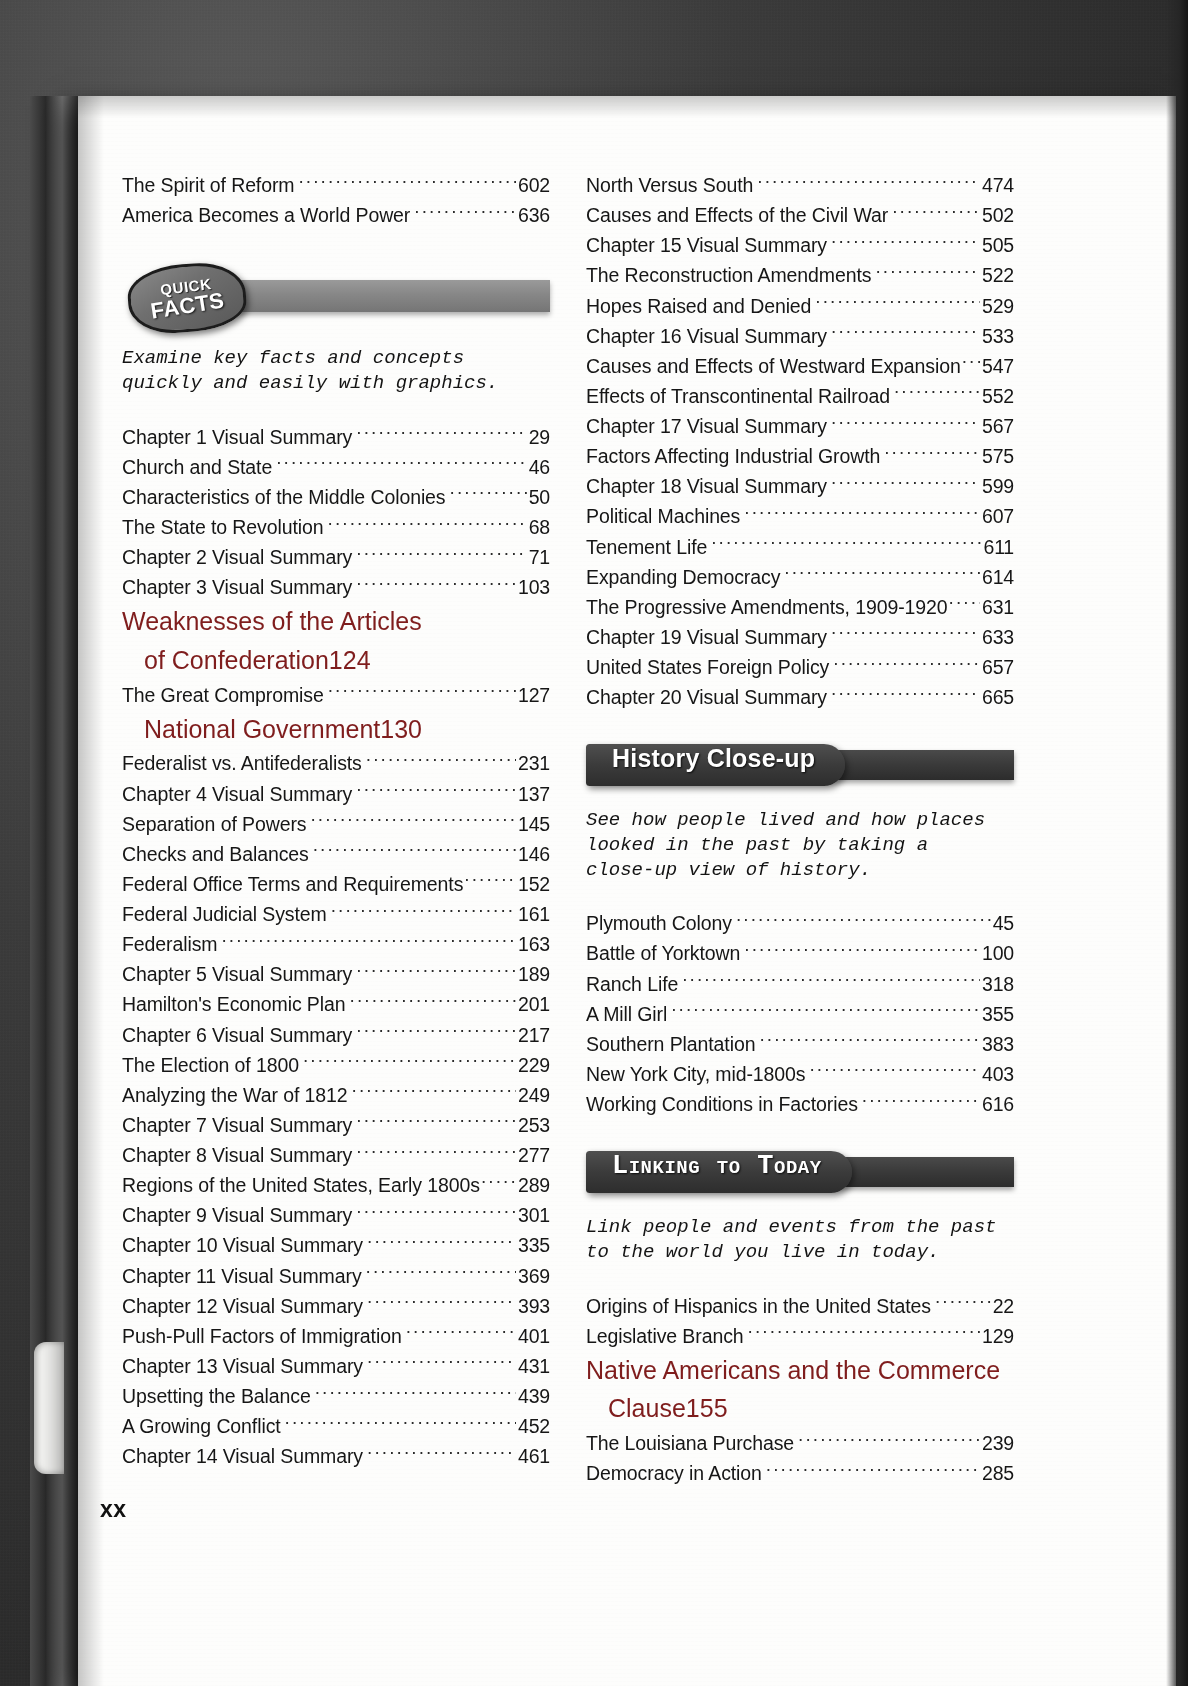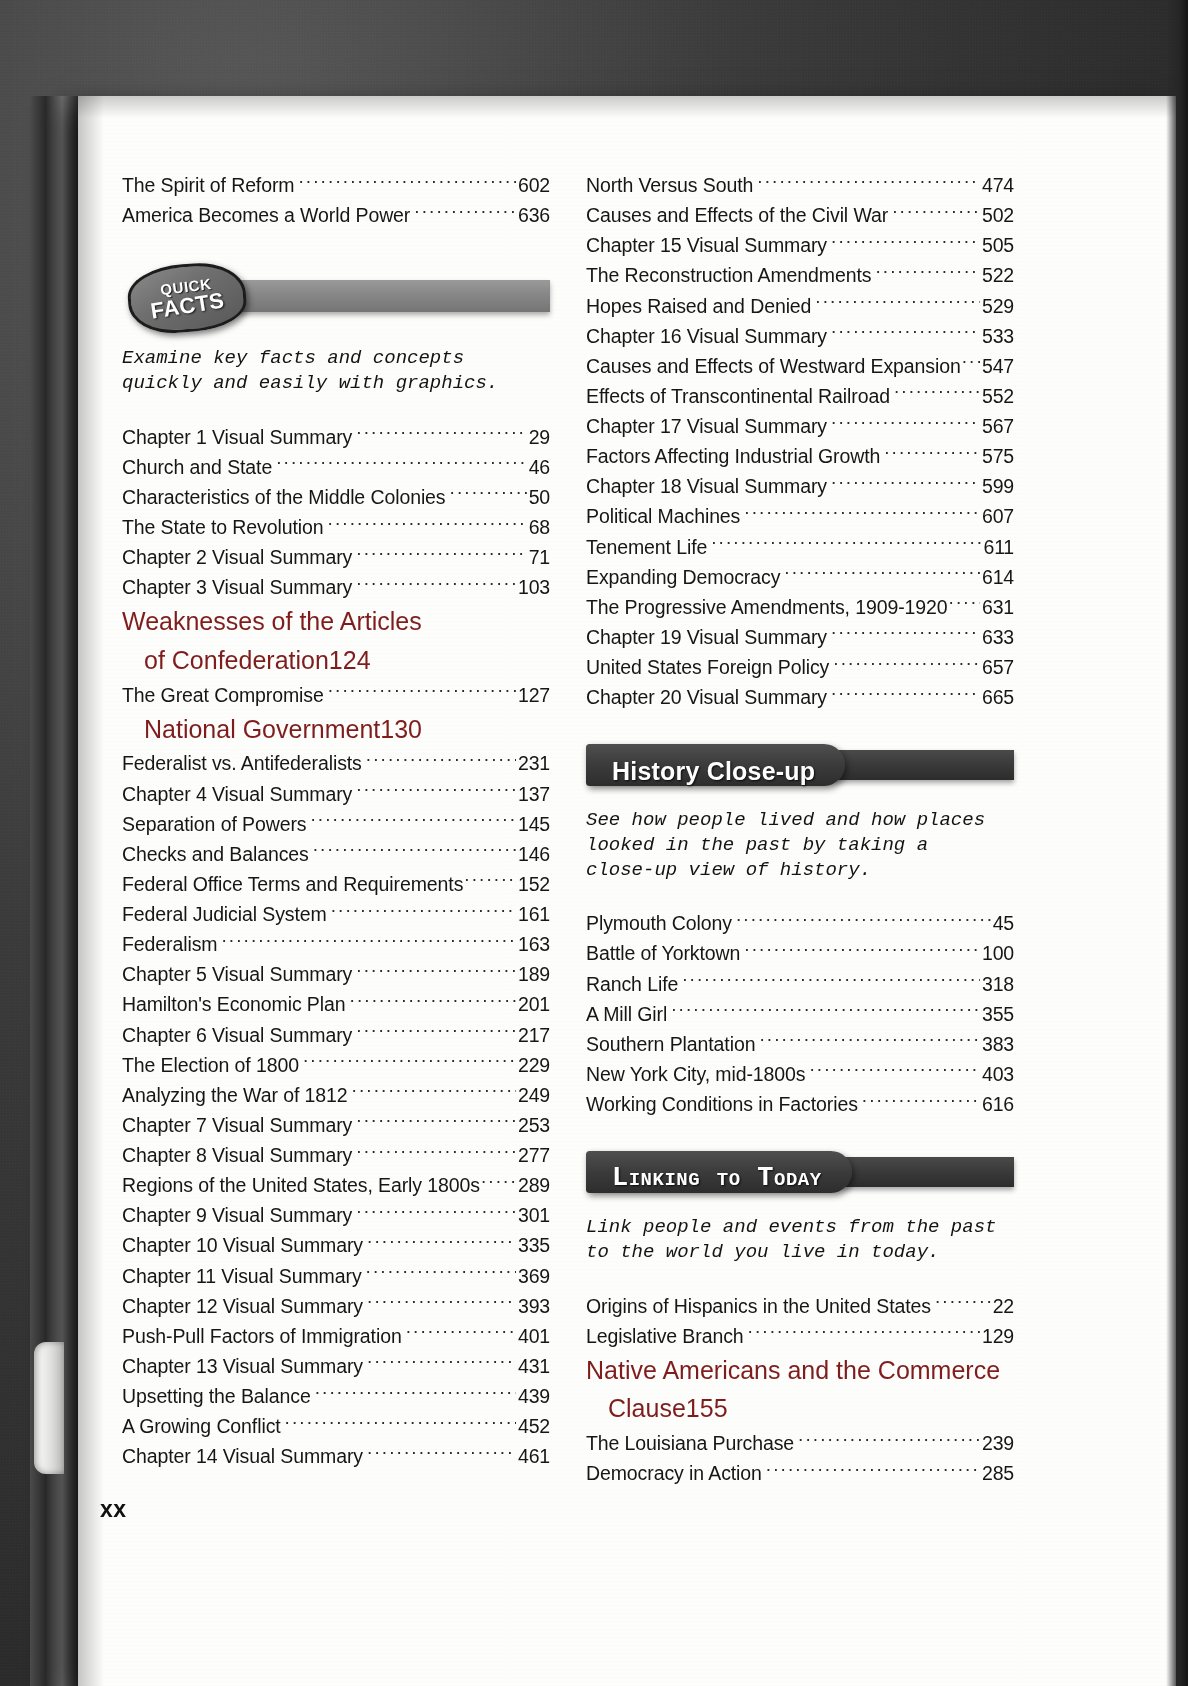--- a/index.html
+++ b/index.html
@@ -170,21 +170,21 @@
     background:
       linear-gradient(180deg, #4a4a4a 0%, #3a3a3a 48%, #2c2c2c 100%);
   }
   .banner-tab {
     position: absolute;
     left: 0;
     top: 2px;
     height: 42px;
     padding: 0 30px 0 26px;
     display: flex;
-    align-items: flex-end;
+    align-items: flex-start;
     border-radius: 4px 24px 24px 4px;
     background: linear-gradient(180deg, #4f4f4f 0%, #3b3b3b 50%, #2d2d2d 100%);
     box-shadow: 2px 3px 6px rgba(0,0,0,.45);
   }
   .banner-tab .tab-text {
     color: #ffffff;
     font-size: 25px;
     font-weight: bold;
     letter-spacing: .2px;
     text-shadow: 1px 1px 2px rgba(0,0,0,.8);

